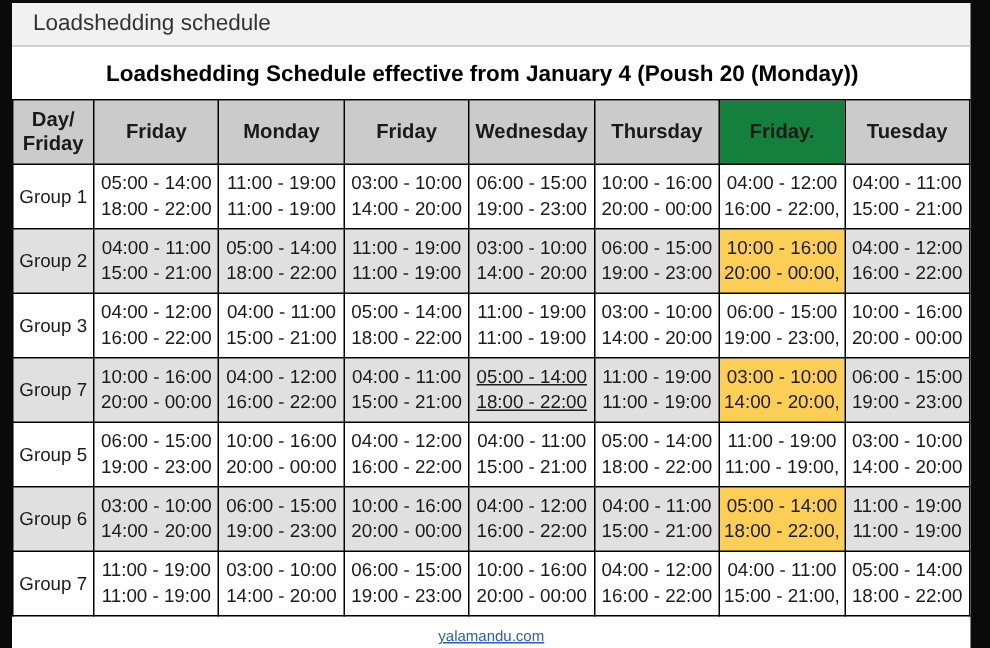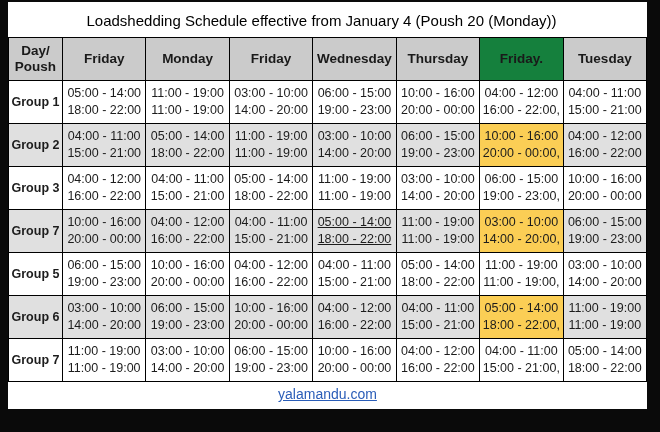--- a/index.html
+++ b/index.html
@@ -11,21 +11,21 @@
   .frame { margin:2px 13px 0 8px; }
   .titlebar {
     background:#f1f1f1;
     height:28px; line-height:28px;
     padding-left:14px;
     font-size:15px; color:#333;
     border-bottom:1px solid #cfcfcf;
   }
   .content { background:#ffffff; padding-bottom:4px; }
   .table-title {
-    text-align:center; font-weight:normal;
+    text-align:center; font-weight:bold;
     font-size:15px; color:#000;
     padding:10px 12px 8px 0;
   }
   table.schedule {
     width:100%; border-collapse:collapse; table-layout:fixed;
   }
   table.schedule col.c-group { width:54px; }
   table.schedule th, table.schedule td {
     border:1px solid #000;
     text-align:center; vertical-align:middle;
@@ -34,56 +34,59 @@
   table.schedule th {
     background:#cbcbcb; color:#1a1a1a;
     font-size:13.5px; height:40px; line-height:1.15;
   }
   table.schedule th.friday-h { background:#15803d; }
   table.schedule td {
     font-size:12.5px; color:#1c1c1c;
     height:40px; line-height:1.35;
     background:#ffffff;
   }
-  td.group-cell { font-weight:bold; font-size:13px; }
+  td.group-cell { font-weight:normal; font-size:13px; }
   tr.alt td { background:#e0e0e0; }
   td.friday { background:#fdeab8; color:#4a10a8; }
   tr.alt td.friday { background:#fbce55; }
   td.link-cell { color:#2a5db8; text-decoration:underline; }
   .footer { text-align:center; padding:3px 0 2px 0; }
   .footer a {
-    color:#2a5db8; font-size:14px;
+    color:#2a5db8; font-size:10px;
     text-decoration:underline; cursor:pointer;
   }
 </style>
 </head>
 <body>
 
 <div class="frame">
 
+  <div class="titlebar">
+    <span>Loadshedding schedule</span>
+  </div>
 
   <div class="content">
 
     <div class="table-title">Loadshedding Schedule effective from January 4 (Poush 20 (Monday))</div>
 
     <table class="schedule">
       <colgroup>
         <col class="c-group">
           <col>
           <col>
           <col>
           <col>
           <col>
           <col>
           <col>
       </colgroup>
       <thead>
         <tr>
           <th>Day/
-Poush</th>
+Friday</th>
           <th>Friday</th>
           <th>Monday</th>
           <th>Friday</th>
           <th>Wednesday</th>
           <th>Thursday</th>
           <th class="friday-h">Friday.</th>
           <th>Tuesday</th>
         </tr>
       </thead>
       <tbody>

